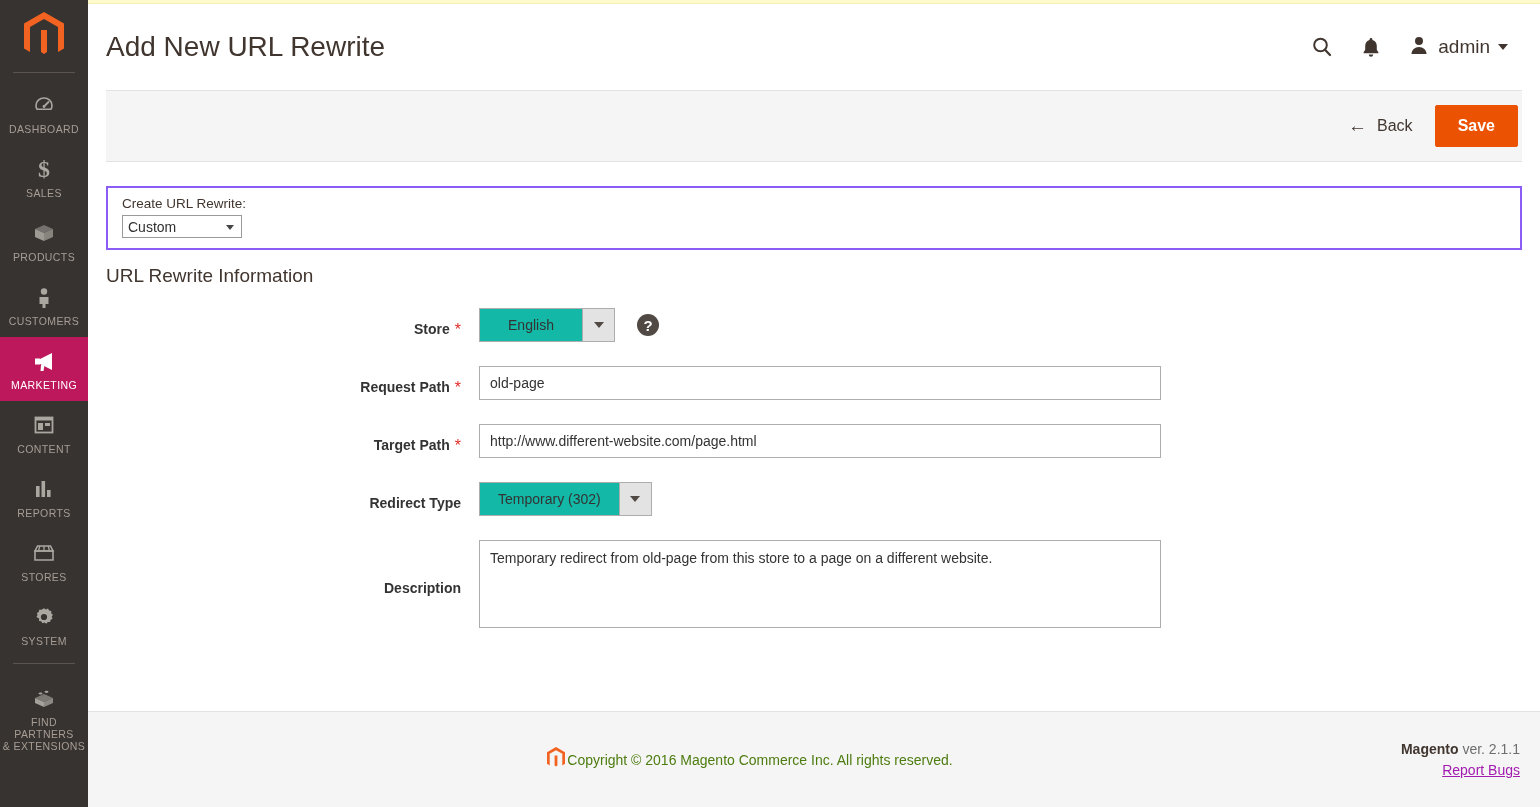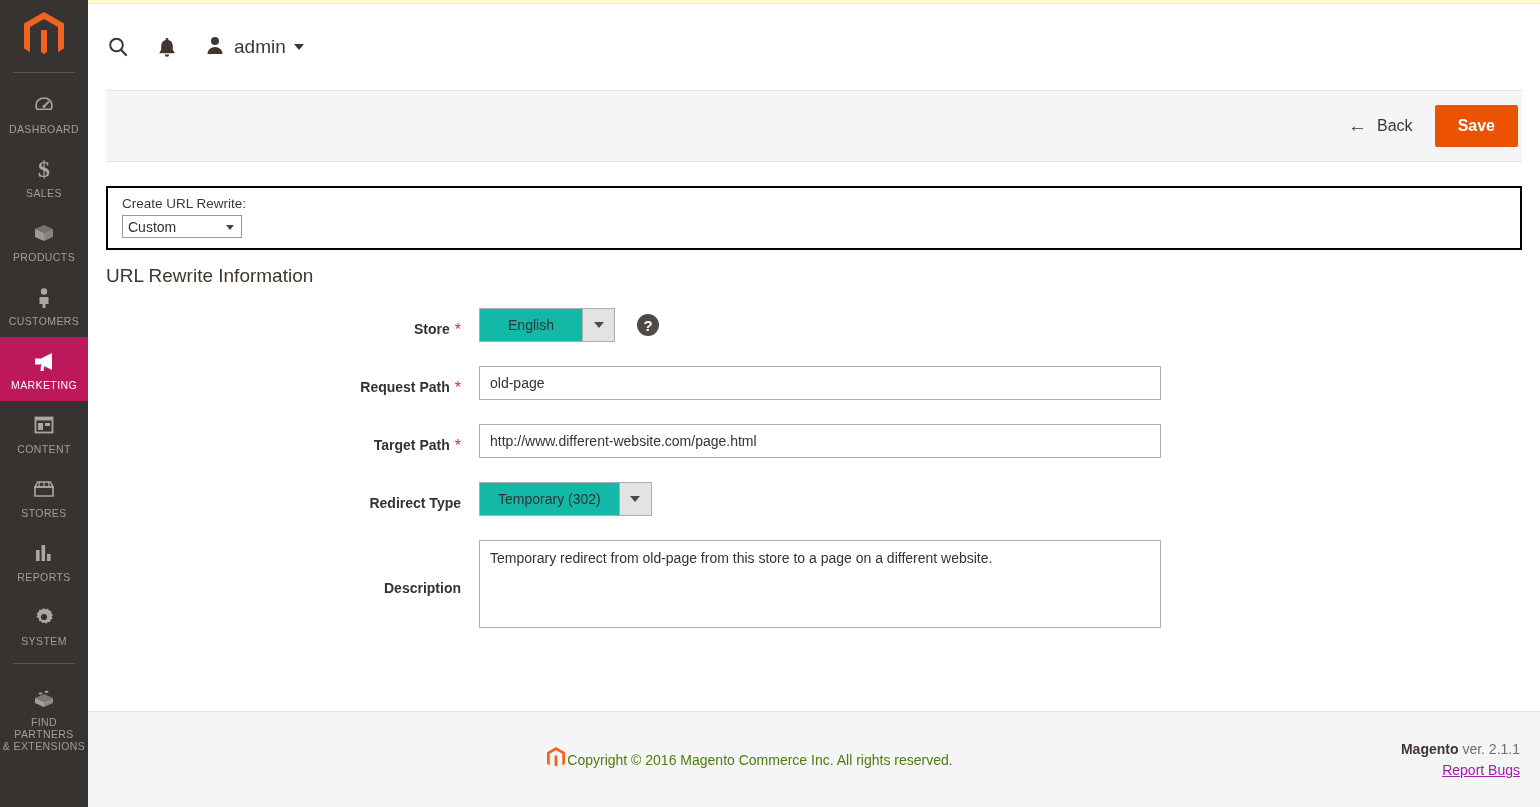--- a/index.html
+++ b/index.html
@@ -146,21 +146,21 @@
   }
 
   
   .content {
     flex: 1 1 auto;
     padding: 24px 18px 0 18px;
     overflow: hidden;
   }
 
   .create-box {
-    border: 2px solid #000000;
+    border: 2px solid #8b5cf6;
     padding: 8px 10px 10px 14px;
     height: 64px;
   }
   .create-label {
     font-size: 13.5px;
     color: #41362f;
     display: block;
     margin-bottom: 3px;
     line-height: 16px;
   }
@@ -401,37 +401,37 @@
             <rect x="14" y="11" width="5" height="3" fill="currentColor"></rect>
             <rect x="4.5" y="5.5" width="17" height="3" fill="currentColor"></rect>
           </svg>
       </span>
       <span class="nav-lbl">CONTENT</span>
     </a>
 
     <a class="nav-item">
       <span class="nav-ico">
         <svg width="26" height="26" viewBox="0 0 26 26">
+            <rect x="5" y="10" width="3.6" height="11" fill="currentColor"></rect>
+            <rect x="10.5" y="5" width="3.6" height="16" fill="currentColor"></rect>
+            <rect x="16" y="14" width="3.6" height="7" fill="currentColor"></rect>
+          </svg>
+      </span>
+      <span class="nav-lbl">REPORTS</span>
+    </a>
+
+    <a class="nav-item">
+      <span class="nav-ico">
+        <svg width="26" height="26" viewBox="0 0 26 26">
             <path d="M4 11 L6.5 6 L19.5 6 L22 11 Z" fill="none" stroke="currentColor" stroke-width="1.6"></path>
             <path d="M4 11 h18 v9 h-18 z" fill="none" stroke="currentColor" stroke-width="1.6"></path>
             <path d="M8.7 6 L7.6 11 M13 6 L13 11 M17.3 6 L18.4 11" stroke="currentColor" stroke-width="1.3"></path>
           </svg>
       </span>
       <span class="nav-lbl">STORES</span>
-    </a>
-
-    <a class="nav-item">
-      <span class="nav-ico">
-        <svg width="26" height="26" viewBox="0 0 26 26">
-            <rect x="5" y="10" width="3.6" height="11" fill="currentColor"></rect>
-            <rect x="10.5" y="5" width="3.6" height="16" fill="currentColor"></rect>
-            <rect x="16" y="14" width="3.6" height="7" fill="currentColor"></rect>
-          </svg>
-      </span>
-      <span class="nav-lbl">REPORTS</span>
     </a>
 
     <a class="nav-item">
       <span class="nav-ico">
         <svg width="26" height="26" viewBox="0 0 26 26">
             <path d="M13 4.2 l1.9 1.2 2.1-.8 1.1 2 2.2.4-.1 2.3 1.7 1.5-1.2 1.9.8 2.1-2 1.1-.4 2.2-2.3-.1-1.5 1.7-1.9-1.2-2.1.8-1.1-2-2.2-.4.1-2.3L5.4 13l1.2-1.9-.8-2.1 2-1.1.4-2.2 2.3.1z" fill="currentColor"></path>
             <circle cx="13" cy="13" r="3.1" fill="#373330"></circle>
           </svg>
       </span>
       <span class="nav-lbl">SYSTEM</span>
@@ -452,20 +452,21 @@
       <span class="nav-lbl">FIND PARTNERS</span>
       <span class="nav-lbl">&amp; EXTENSIONS</span>
     </a>
   </nav>
 
   <div class="main">
 
     <div class="topbar-accent"></div>
 
     <div class="page-header">
+      <h1 class="page-title">Add New URL Rewrite</h1>
       <div class="header-tools">
         <button class="tool-btn">
           <span>
             <svg width="24" height="24" viewBox="0 0 24 24">
                 <circle cx="10.5" cy="10" r="6.3" fill="none" stroke="currentColor" stroke-width="2"></circle>
                 <line x1="15" y1="14.8" x2="20" y2="20" stroke="currentColor" stroke-width="2.2" stroke-linecap="round"></line>
               </svg>
           </span>
         </button>
         <button class="tool-btn">

